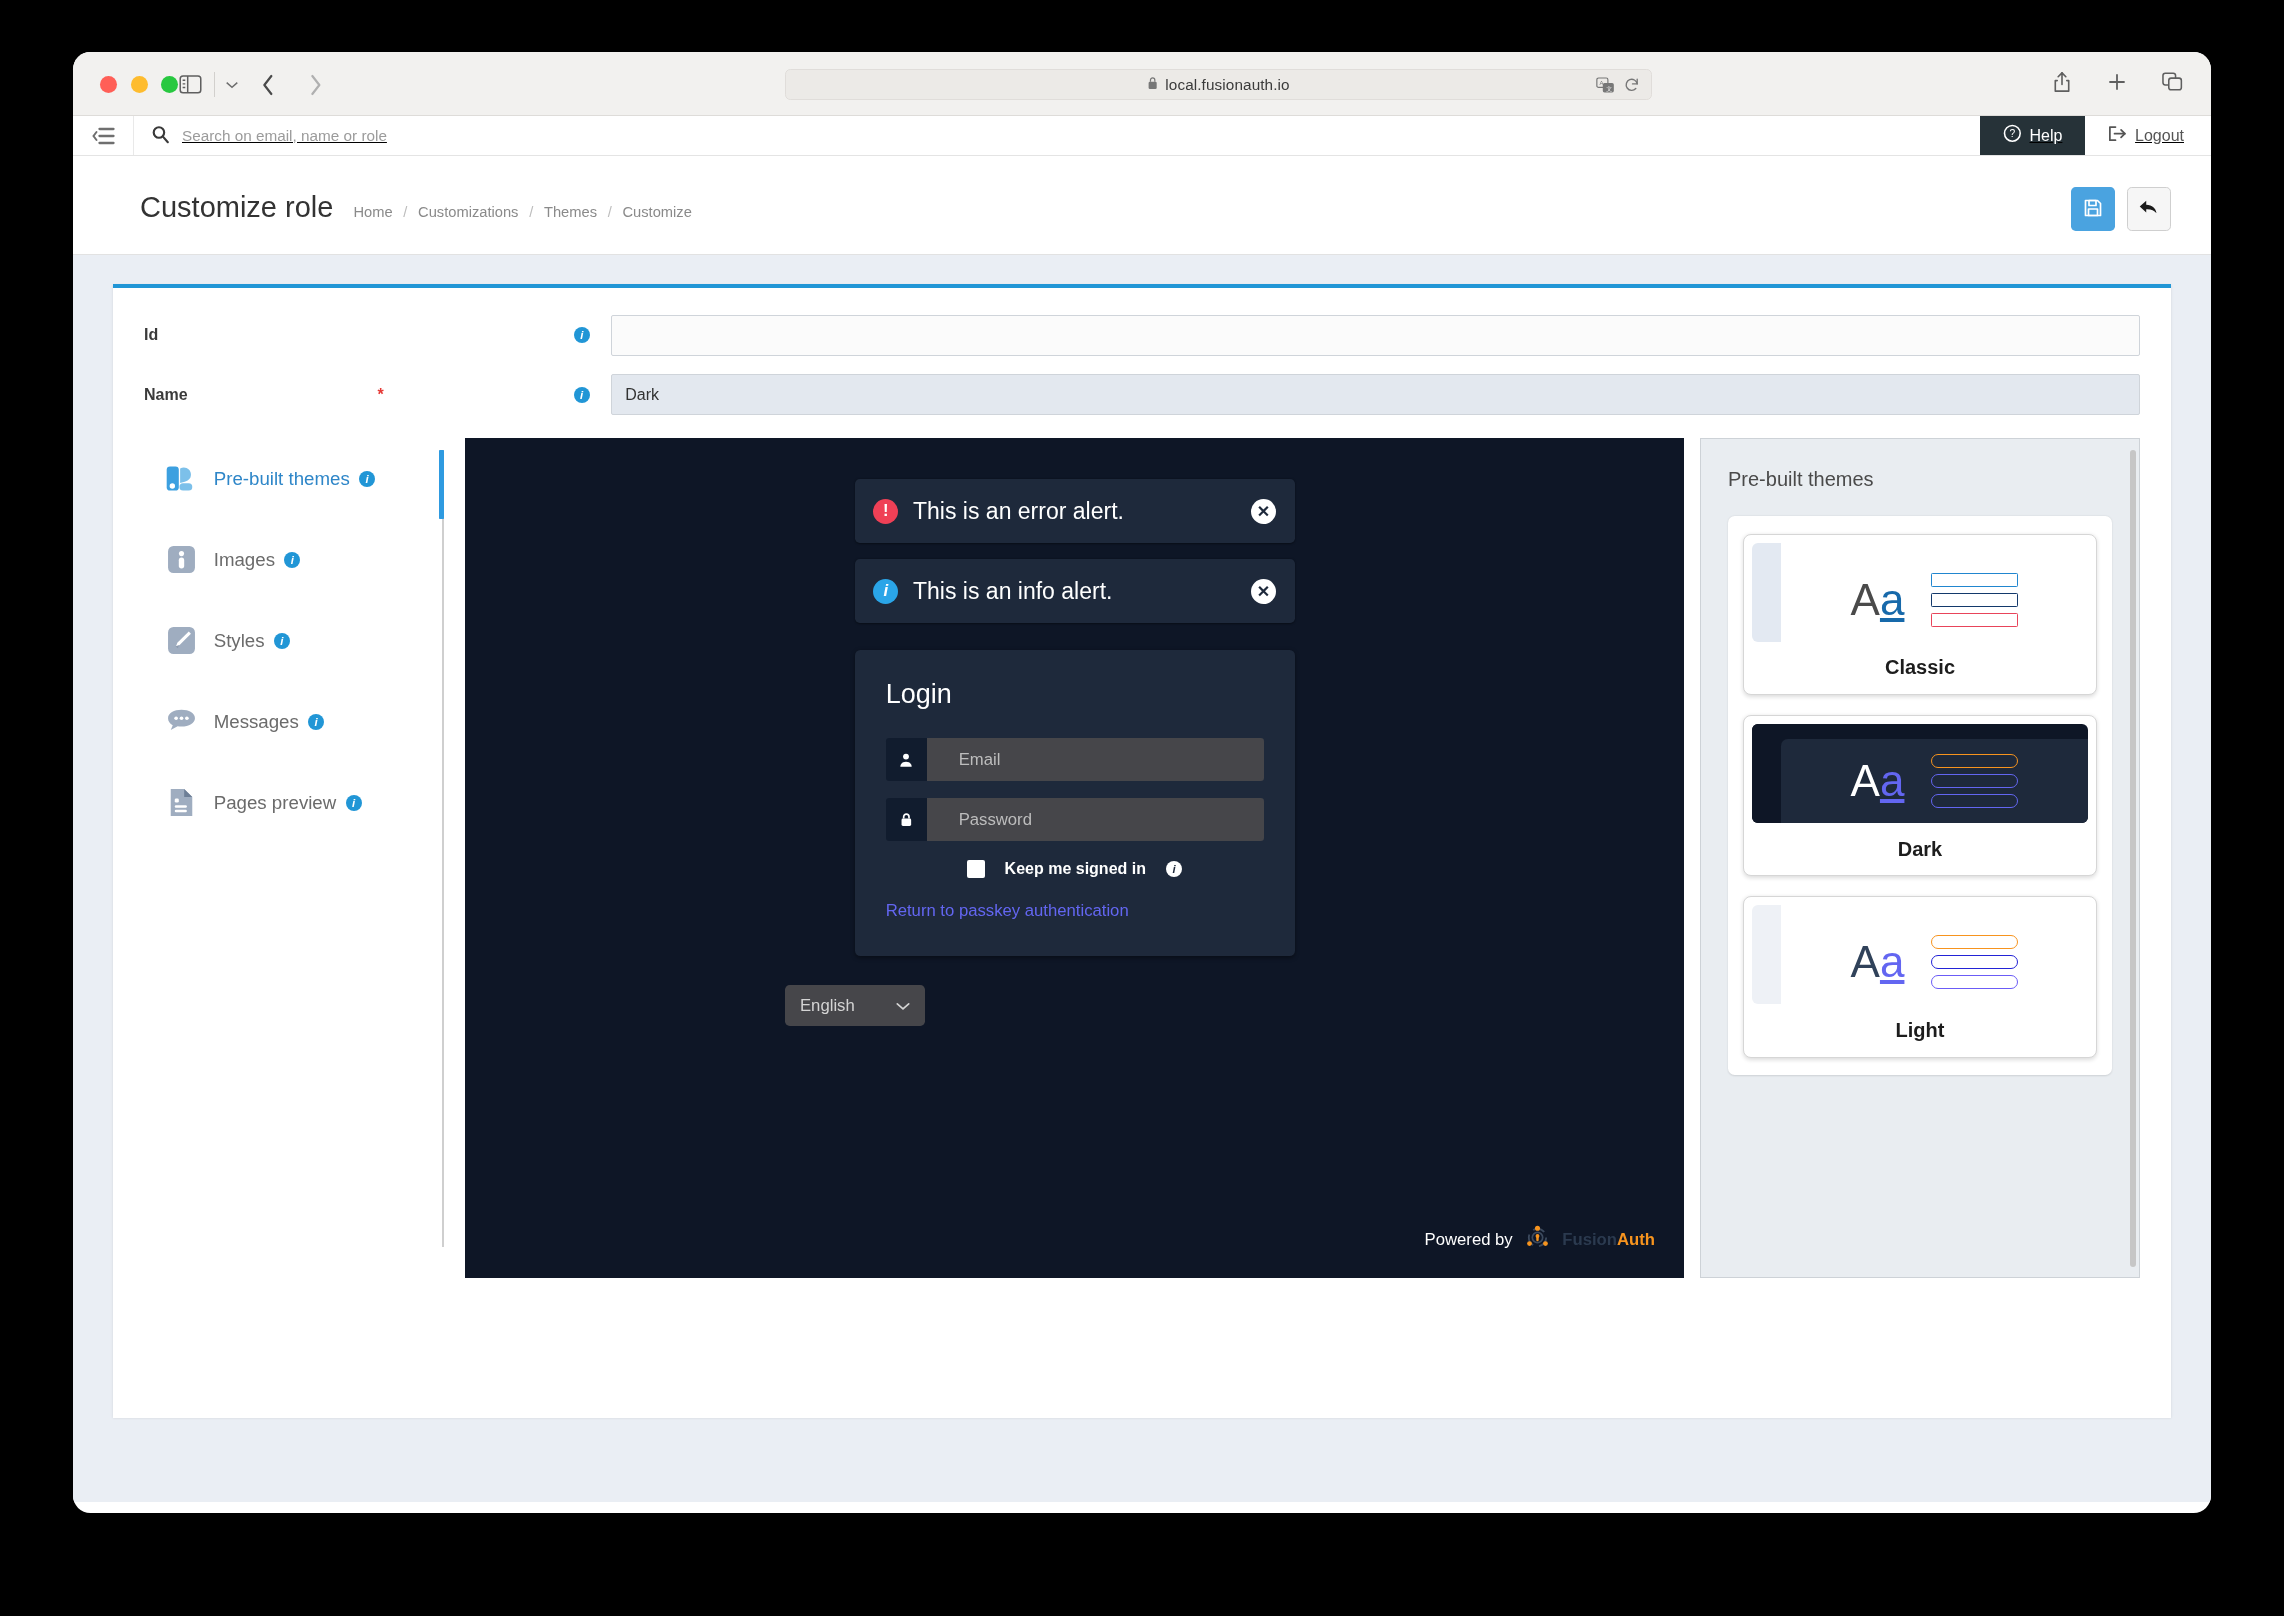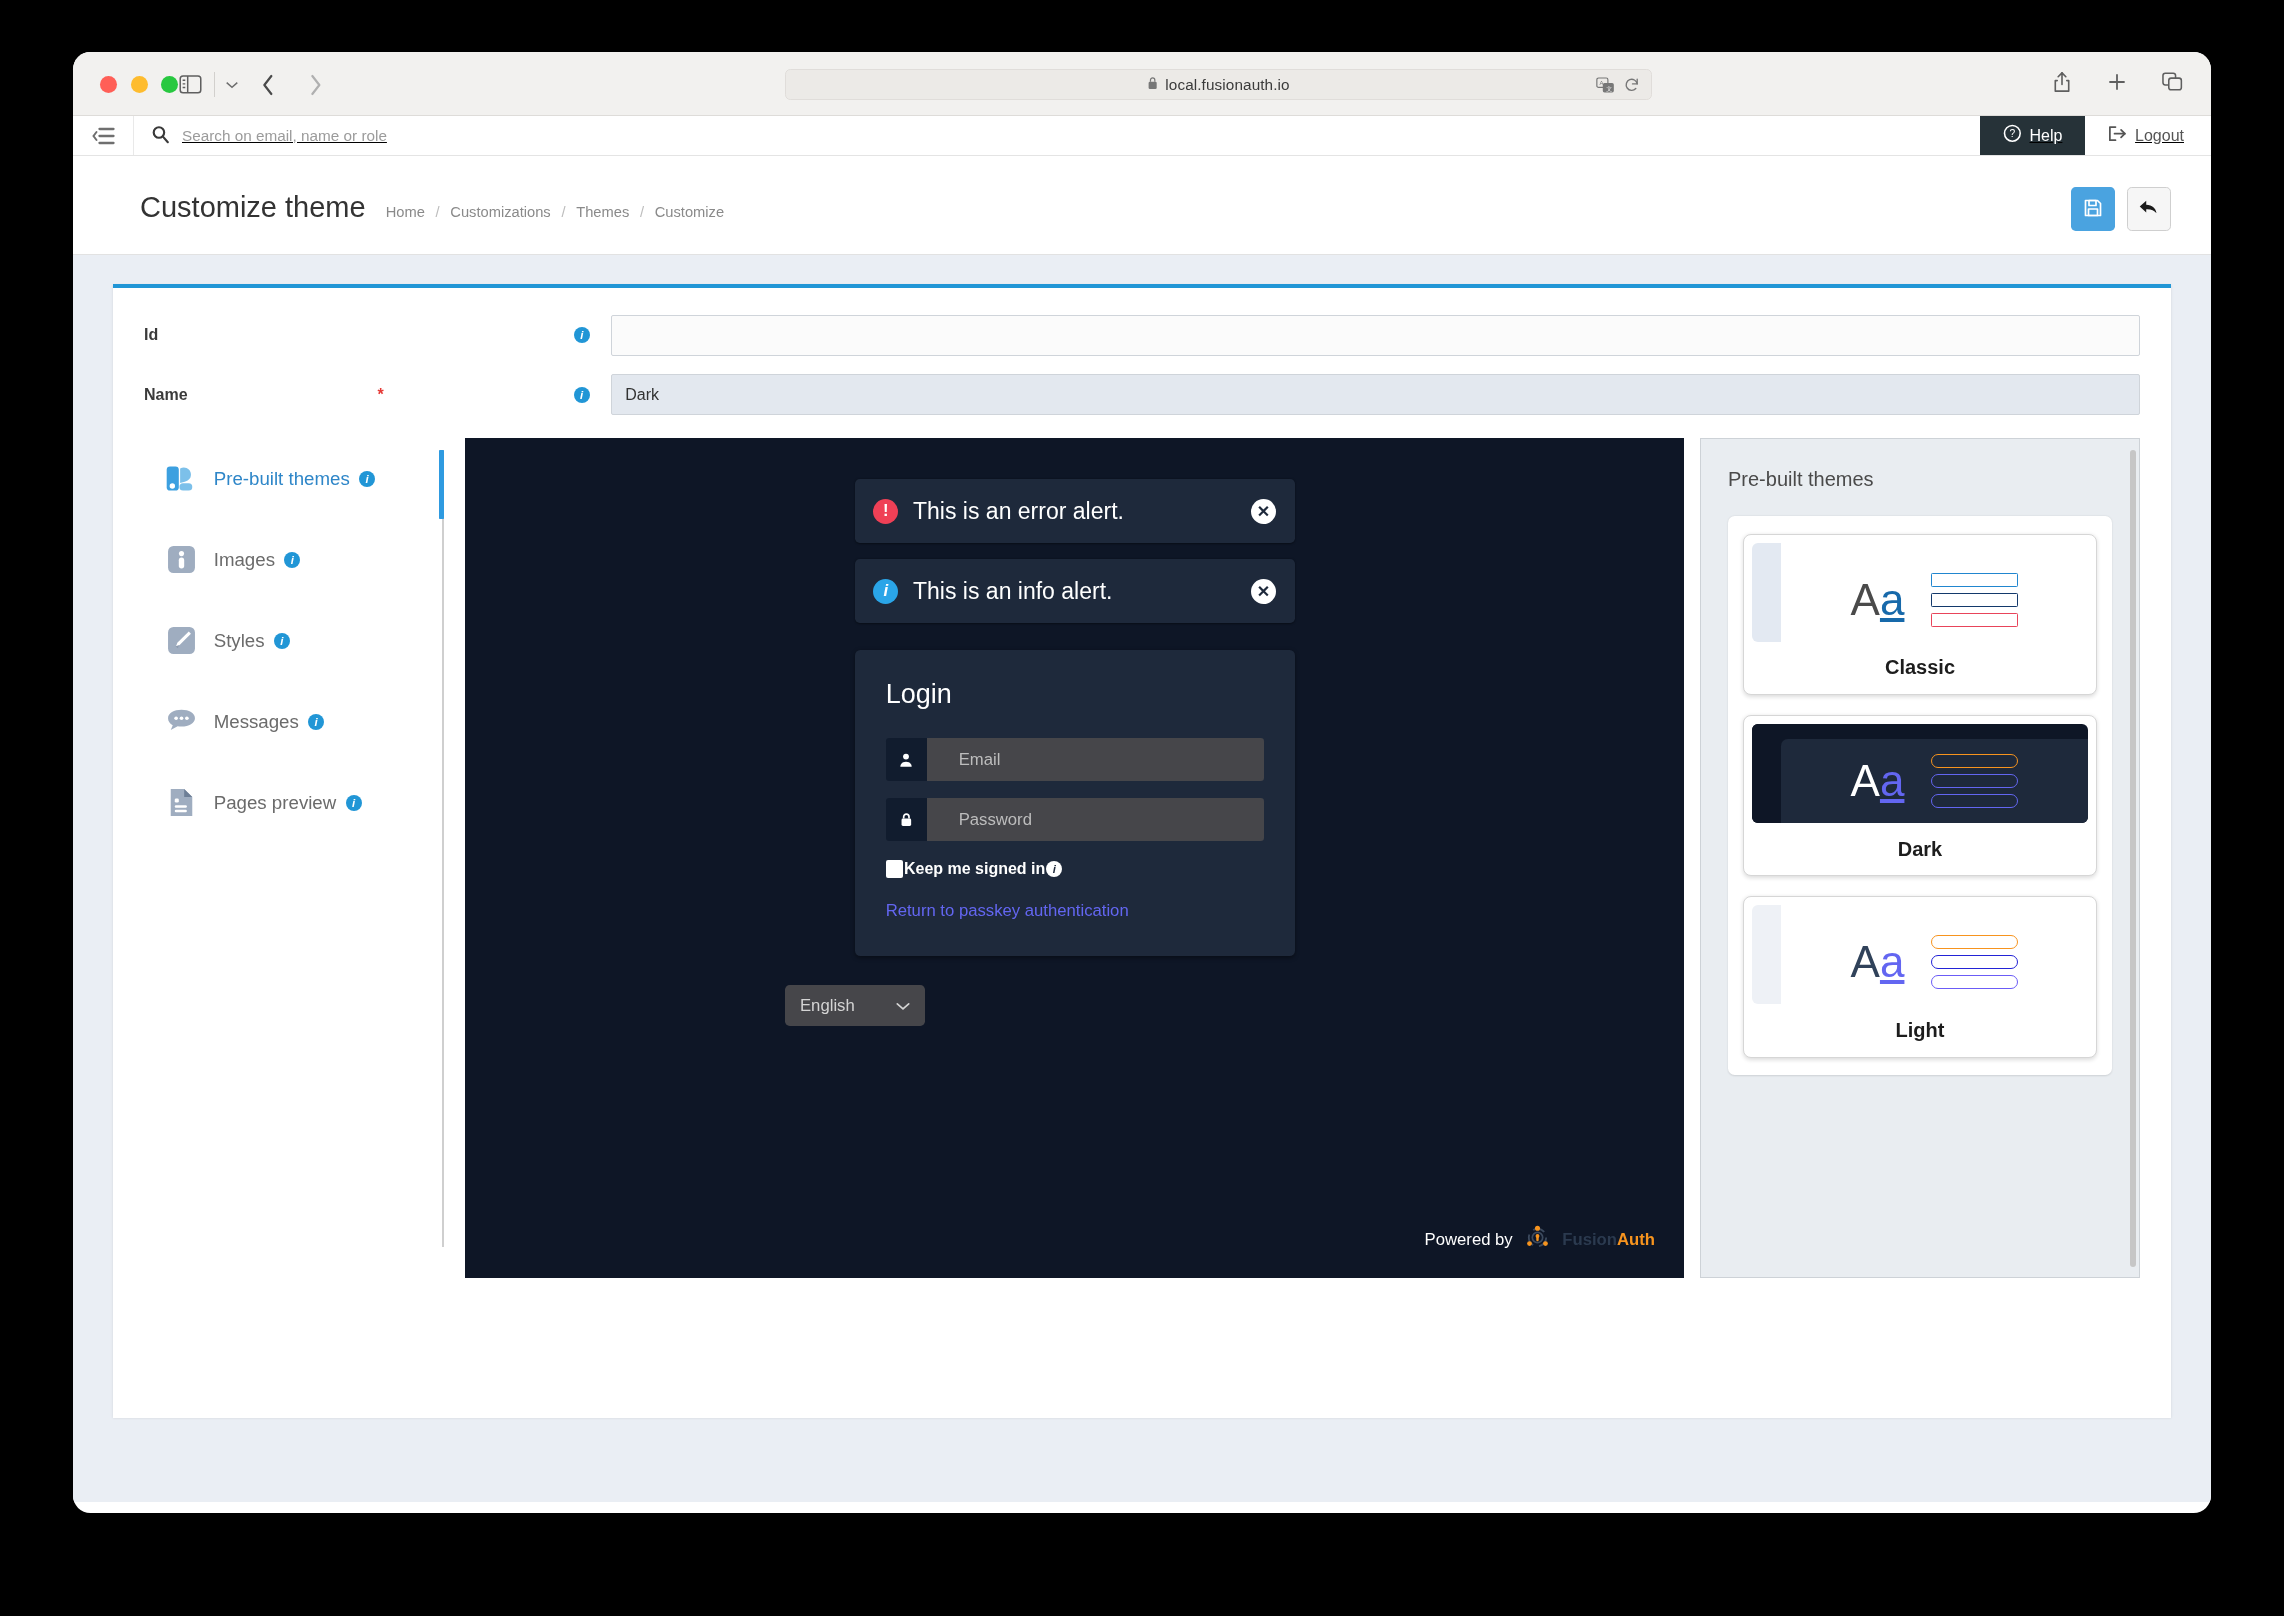--- a/index.html
+++ b/index.html
@@ -158,21 +158,21 @@
 
   .login-card {
     width: 440px; background: #1e293b; border-radius: 5.3px;
     padding: 29px 31px 35px 31px; margin-top: 10.7px;
     box-shadow: 0 1.3px 4px rgba(0,0,0,.4);
   }
   .login-title { color: #fff; font-size: 27px; font-weight: 400; margin-bottom: 28px; }
   .login-field { display: flex; height: 43px; margin-bottom: 17.3px; }
   .field-prefix { width: 41px; background: #111c2e; border-radius: 3.3px 0 0 3.3px; display: flex; align-items: center; justify-content: center; color: #fff; }
   .field-input { flex: 1; background: #46464a; border-radius: 0 3.3px 3.3px 0; display: flex; align-items: center; padding-left: 32px; color: #bdbdbd; font-size: 16.7px; }
-  .keep-row { display: flex; align-items: center; gap: 1px; margin: 18.7px 0 18.7px 0; }
+  .keep-row { display: flex; align-items: center; gap: 20px; margin: 18.7px 0 18.7px 0; justify-content: center; }
   .checkbox { width: 17.3px; height: 17.3px; background: #fff; border-radius: 2px; }
   .keep-label { color: #fff; font-size: 16px; font-weight: 700; }
   .info-dot-w { width: 16px; height: 16px; border-radius: 50%; background: #fff; color: #1e293b; font-size: 11.3px; font-weight: 700; display: inline-flex; align-items: center; justify-content: center; font-style: italic; }
   .submit-row { display: flex; align-items: center; gap: 14.7px; }
   .submit-btn { background: #f7941e; color: #fff; border-radius: 5.3px; padding: 9.3px 17.3px; font-size: 17.3px; display: flex; align-items: center; gap: 8px; }
   .link-purple { color: #6366f1; font-size: 16.7px; }
   .passkey-link { color: #6366f1; font-size: 16.7px; margin-top: 23px; display: block; }
 
   .lang-select {
     width: 140px; height: 41px; background: #46464a; border-radius: 4.7px;
@@ -333,21 +333,21 @@
           <path d="M8 2H2v14h6"></path>
             <line x1="7" y1="9" x2="18" y2="9"></line>
             <polyline points="14,5 18,9 14,13"></polyline>
         </svg>
       </span>
       <span>Logout</span>
     </div>
   </div>
 
   <div class="page-header">
-    <div class="page-title">Customize theme</div>
+    <div class="page-title">Customize role</div>
     <div class="breadcrumb">
       <span>Home</span>
       <span class="sep">/</span>
       <span>Customizations</span>
       <span class="sep">/</span>
       <span>Themes</span>
       <span class="sep">/</span>
       <span>Customize</span>
     </div>
     <div class="header-actions">

